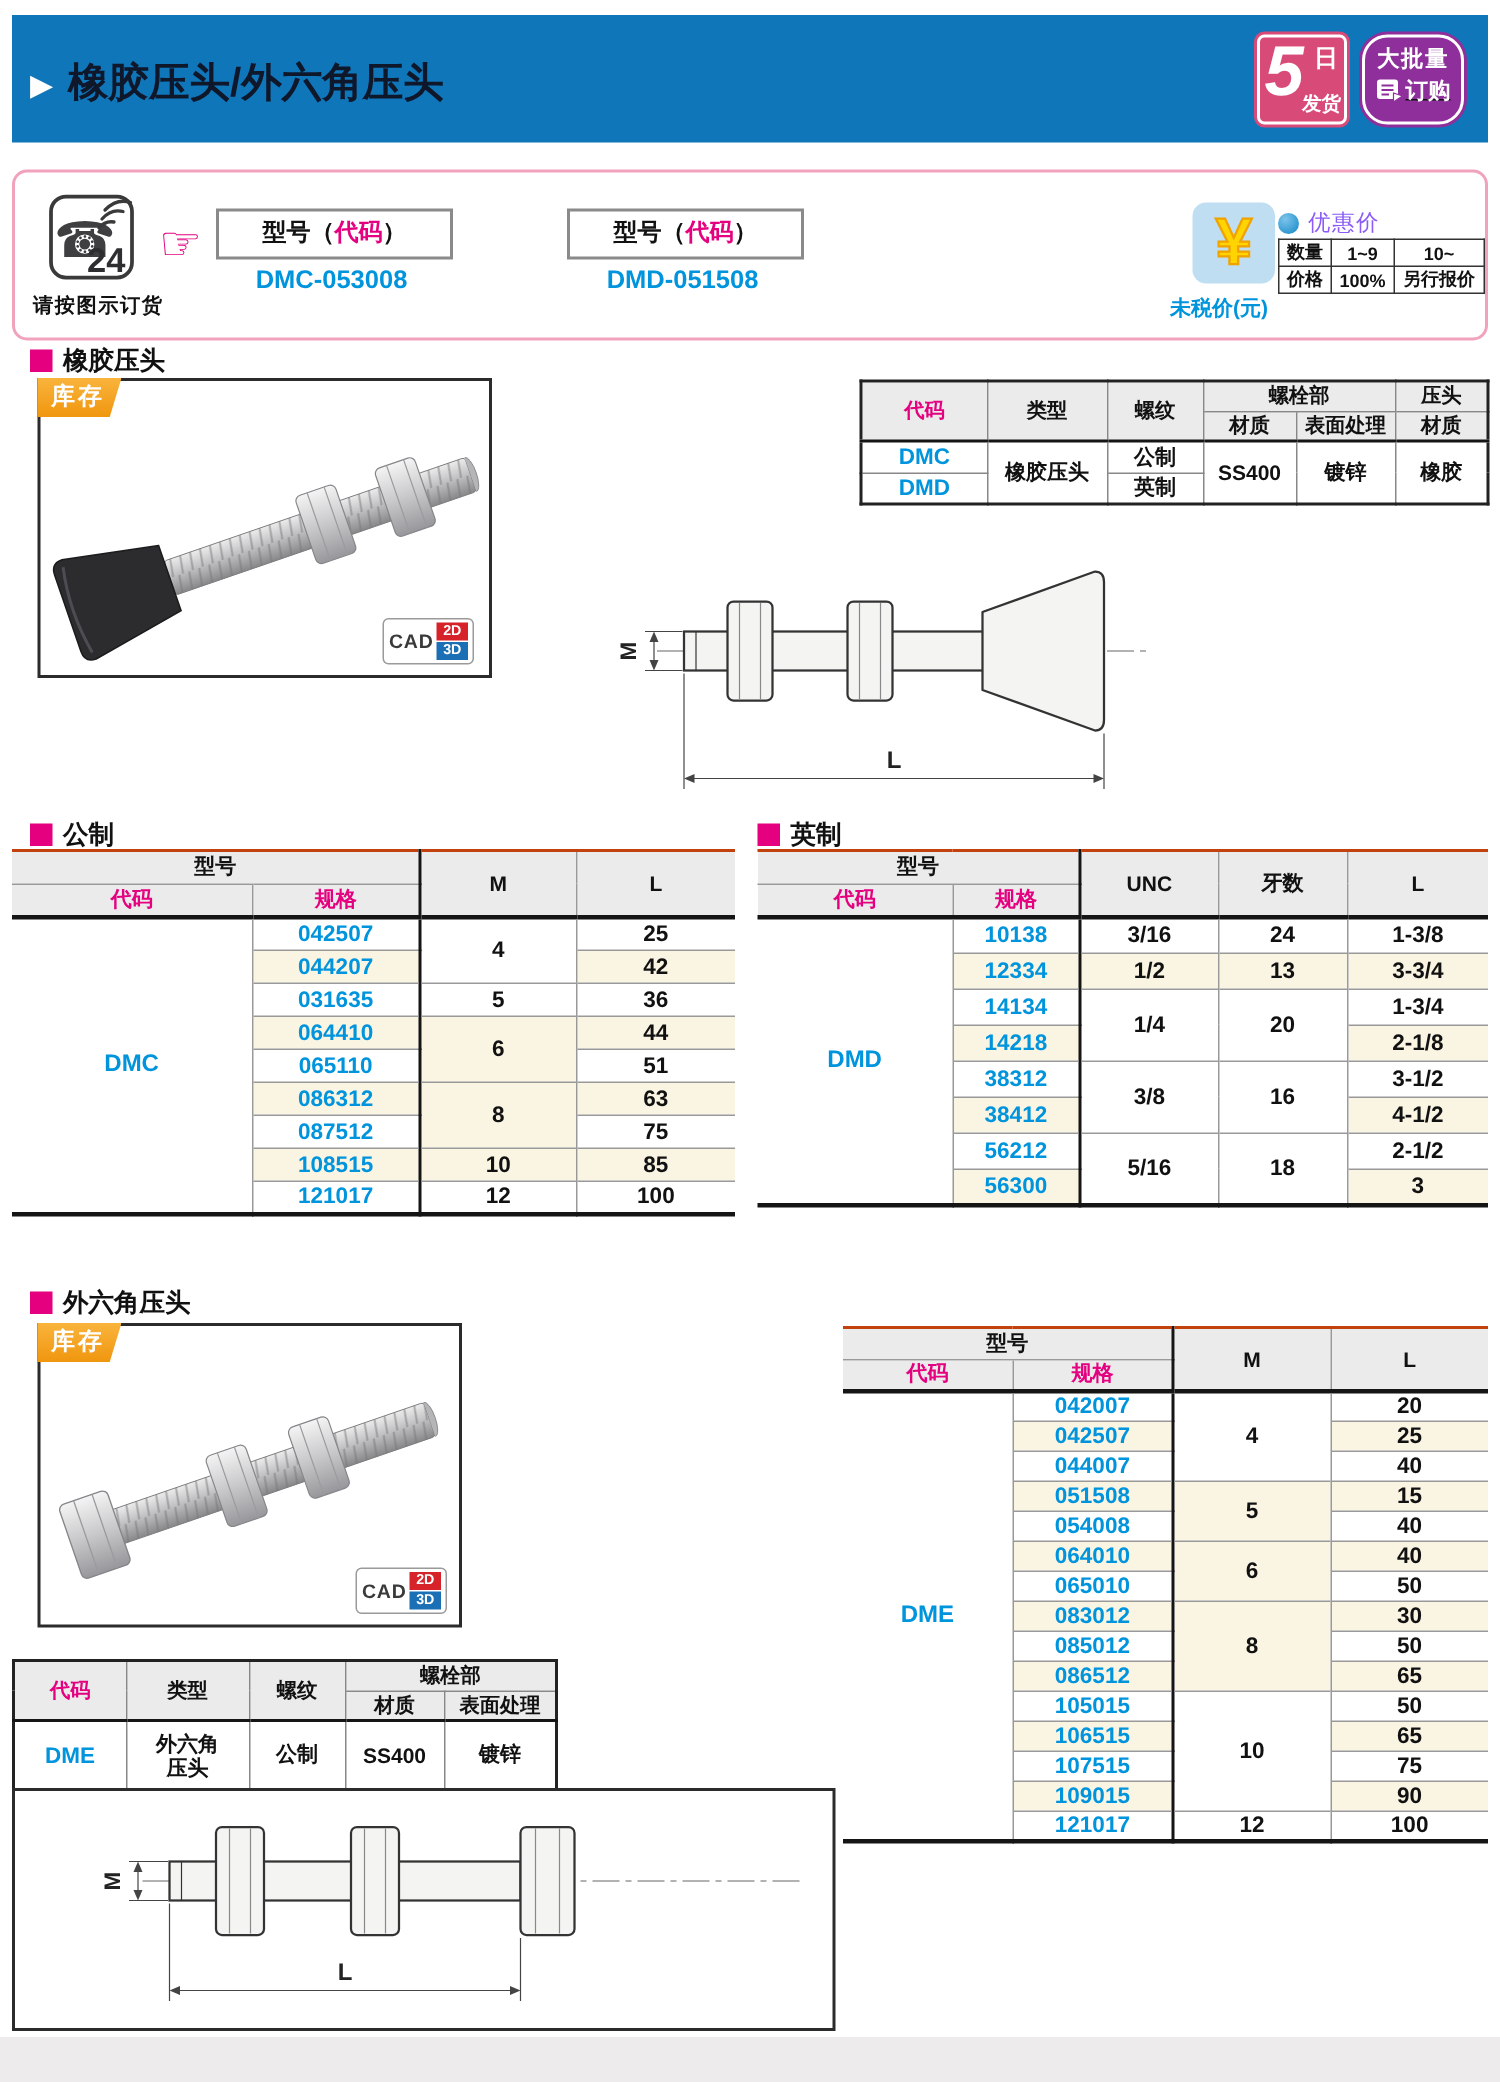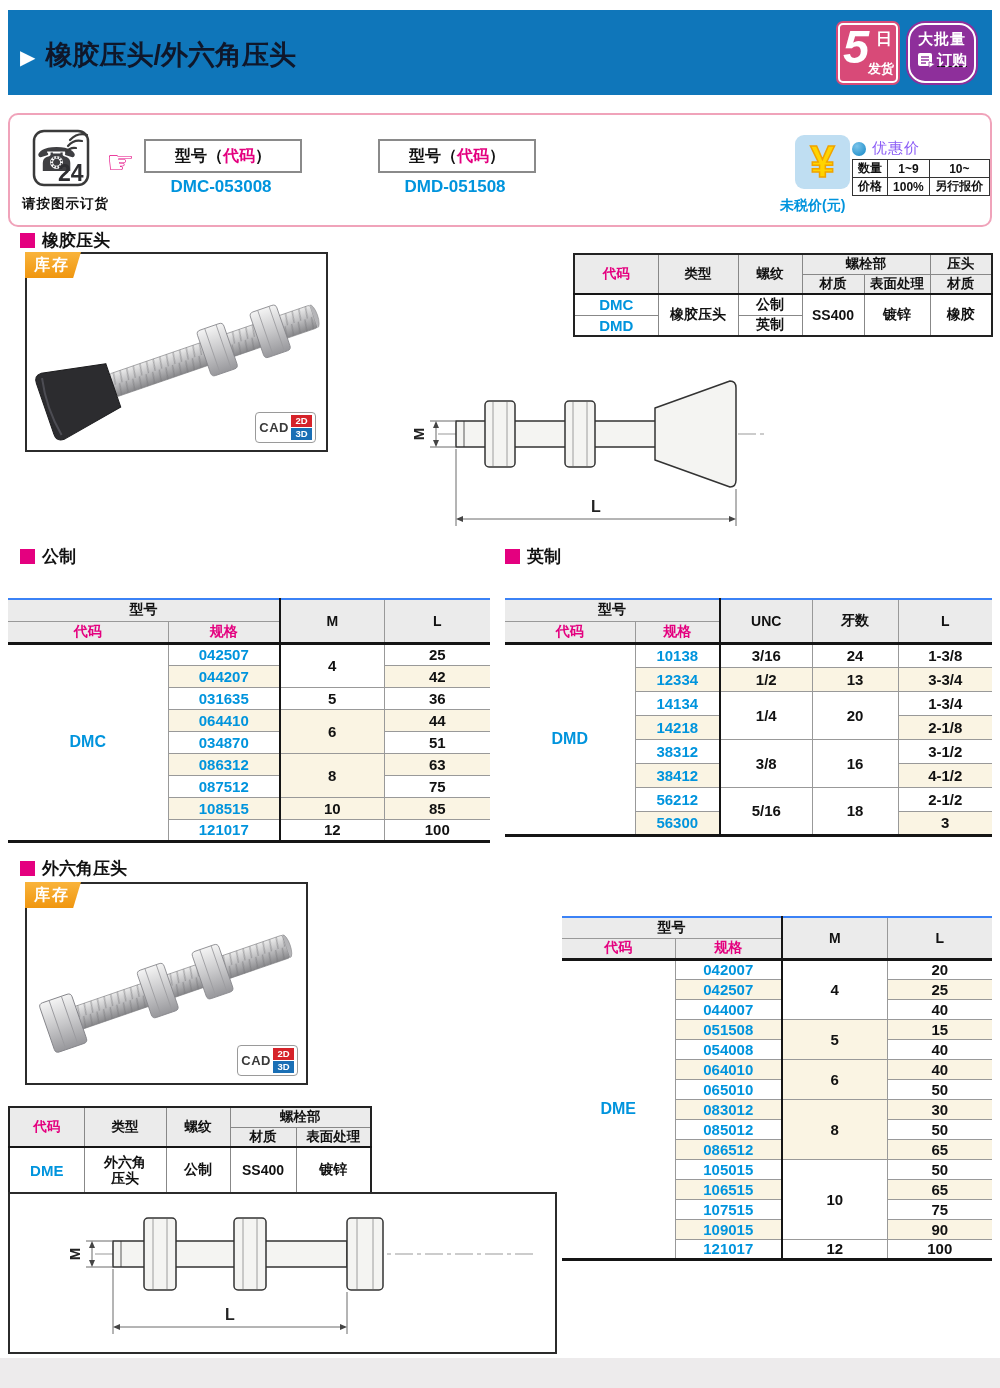--- a/index.html
+++ b/index.html
@@ -60,21 +60,21 @@
   .st td{font-size:14px;}
   .st .pink{color:#e4007f;}
   .st td.code{color:#0094dd;font-size:15px;}
   .st tr.hr1{height:20px;}.st tr.hr2{height:20px;}
   .st tr.dr{height:21px;}
   .st tr.top > td{border-top:2px solid #151515;}
   #hexSpec tr.dr{height:46px;}
   #hexSpec .two span{display:block;line-height:1.15;}
 
   
-  table.dt{border-collapse:collapse;table-layout:fixed;border-top:2px solid #3b82f6;border-bottom:3px solid #151515;background:#fff;margin-top:32px;}
+  table.dt{border-collapse:collapse;table-layout:fixed;border-top:2px solid #c2410c;border-bottom:3px solid #151515;background:#fff;}
   .dt th,.dt td{font-weight:bold;text-align:center;vertical-align:middle;padding:0;overflow:hidden;}
   .dt th{background:#ebebeb;font-size:14px;}
   .dt tr.r2 th{border-top:1px solid #999;}
   .dt td{font-size:15px;border-top:1px solid #999;background:transparent;}
   .dt tbody tr:first-child td{border-top:3px solid #151515;}
   .dt tbody tr.stripe{background:#faf4e3;}
   .bL0{border-left:none;}
   .bL1{border-left:1px solid #999;}
   .bL2{border-left:2px solid #151515;}
   .dt .pink{color:#e4007f;}
@@ -310,21 +310,21 @@
         <td class="spec bL1">031635</td>
         <td rowspan="1" class="bL2">5</td>
         <td class="bL1">36</td>
       </tr>
       <tr class="stripe">
         <td class="spec bL1">064410</td>
         <td rowspan="2" class="bL2">6</td>
         <td class="bL1">44</td>
       </tr>
       <tr>
-        <td class="spec bL1">034870</td>
+        <td class="spec bL1">065110</td>
         <td class="bL1">51</td>
       </tr>
       <tr class="stripe">
         <td class="spec bL1">086312</td>
         <td rowspan="2" class="bL2">8</td>
         <td class="bL1">63</td>
       </tr>
       <tr>
         <td class="spec bL1">087512</td>
         <td class="bL1">75</td>

